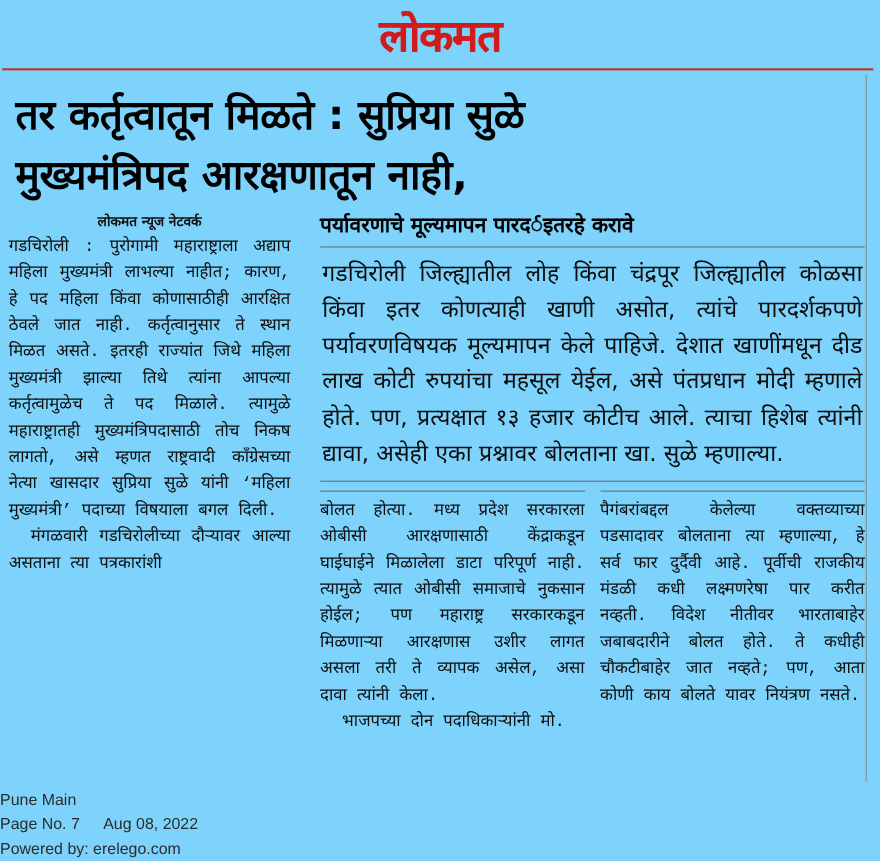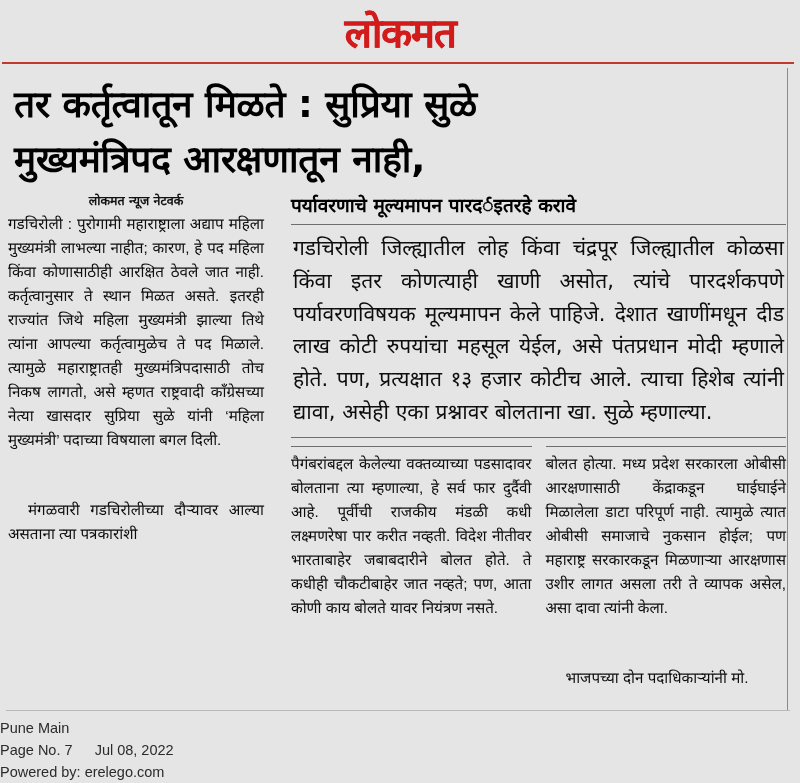--- a/index.html
+++ b/index.html
@@ -13,21 +13,21 @@
     position: relative;
     font-family: "Liberation Serif", "DejaVu Serif", serif;
     color: #111111;
     overflow: hidden;
   }
 
   
   #page {
     position: absolute;
     inset: 0;
-    background: #e5e5e5;
+    background: #7dd3fc;
   }
   .right-rule {
     position: absolute;
     top: 68px;
     right: 12px;
     width: 1px;
     height: 642px;
     background: #8a8a8a;
   }
 
@@ -98,29 +98,29 @@
   .byline {
     font-family: "DejaVu Sans", sans-serif;
     font-weight: 700;
     font-size: 12.5px;
     text-align: center;
     margin-bottom: 3px;
     color: #111;
   }
 
   .para {
-    font-family: Liberation Sans, sans-serif;
+    font-family: Liberation Mono, monospace;
     font-size: 15.2px;
     line-height: 1.58;
     text-align: justify;
     text-justify: inter-word;
     color: #0d0d0d;
     margin: 0;
   }
-  .para + .para { text-indent: 20px; margin-top: 46px; }
+  .para + .para { text-indent: 20px; }
 
   
   .right-stack { flex: 1 1 auto; }
 
   .subhead-2 {
     font-family: "DejaVu Sans", sans-serif;
     font-weight: 700;
     font-size: 19px;
     line-height: 1.45;
     color: #000;
@@ -205,42 +205,42 @@
 
       <div class="right-stack">
 
         <div class="subhead-2">पर्यावरणाचे मूल्यमापन पारदर्इतरहे करावे</div>
 
         <div class="quote-box">
           <p class="quote-text">गडचिरोली जिल्ह्यातील लोह किंवा चंद्रपूर जिल्ह्यातील कोळसा किंवा इतर कोणत्याही खाणी असोत, त्यांचे पारदर्शकपणे पर्यावरणविषयक मूल्यमापन केले पाहिजे. देशात खाणींमधून दीड लाख कोटी रुपयांचा महसूल येईल, असे पंतप्रधान मोदी म्हणाले होते. पण, प्रत्यक्षात १३ हजार कोटीच आले. त्याचा हिशेब त्यांनी द्यावा, असेही एका प्रश्नावर बोलताना खा. सुळे म्हणाल्या.</p>
         </div>
 
         <div class="lower-cols">
-          <div class="lower-col col-3">
-            <div class="rule-top"></div>
-            <p class="para">पैगंबरांबद्दल केलेल्या वक्तव्याच्या पडसादावर बोलताना त्या म्हणाल्या, हे सर्व फार दुर्दैवी आहे. पूर्वीची राजकीय मंडळी कधी लक्ष्मणरेषा पार करीत नव्हती. विदेश नीतीवर भारताबाहेर जबाबदारीने बोलत होते. ते कधीही चौकटीबाहेर जात नव्हते; पण, आता कोणी काय बोलते यावर नियंत्रण नसते.</p>
-          </div>
-
           <div class="lower-col col-2">
             <div class="rule-top"></div>
             <p class="para">बोलत होत्या. मध्य प्रदेश सरकारला ओबीसी आरक्षणासाठी केंद्राकडून घाईघाईने मिळालेला डाटा परिपूर्ण नाही. त्यामुळे त्यात ओबीसी समाजाचे नुकसान होईल; पण महाराष्ट्र सरकारकडून मिळणाऱ्या आरक्षणास उशीर लागत असला तरी ते व्यापक असेल, असा दावा त्यांनी केला.</p>
             <p class="para">भाजपच्या दोन पदाधिकाऱ्यांनी मो.</p>
+          </div>
+
+          <div class="lower-col col-3">
+            <div class="rule-top"></div>
+            <p class="para">पैगंबरांबद्दल केलेल्या वक्तव्याच्या पडसादावर बोलताना त्या म्हणाल्या, हे सर्व फार दुर्दैवी आहे. पूर्वीची राजकीय मंडळी कधी लक्ष्मणरेषा पार करीत नव्हती. विदेश नीतीवर भारताबाहेर जबाबदारीने बोलत होते. ते कधीही चौकटीबाहेर जात नव्हते; पण, आता कोणी काय बोलते यावर नियंत्रण नसते.</p>
           </div>
         </div>
 
       </div>
     </div>
   </div>
 
   <div class="right-rule"></div>
 
   <div class="footer-rule"></div>
   <div class="footer">
     <span class="footer-row">Pune Main</span>
     <span class="footer-row">
       <span>Page No. 7</span>
       <span class="footer-gap"></span>
-      <span>Jul 08, 2022</span>
+      <span>Aug 08, 2022</span>
     </span>
     <span class="footer-row">Powered by: erelego.com</span>
   </div>
 
 </div>
 
 </body></html>

